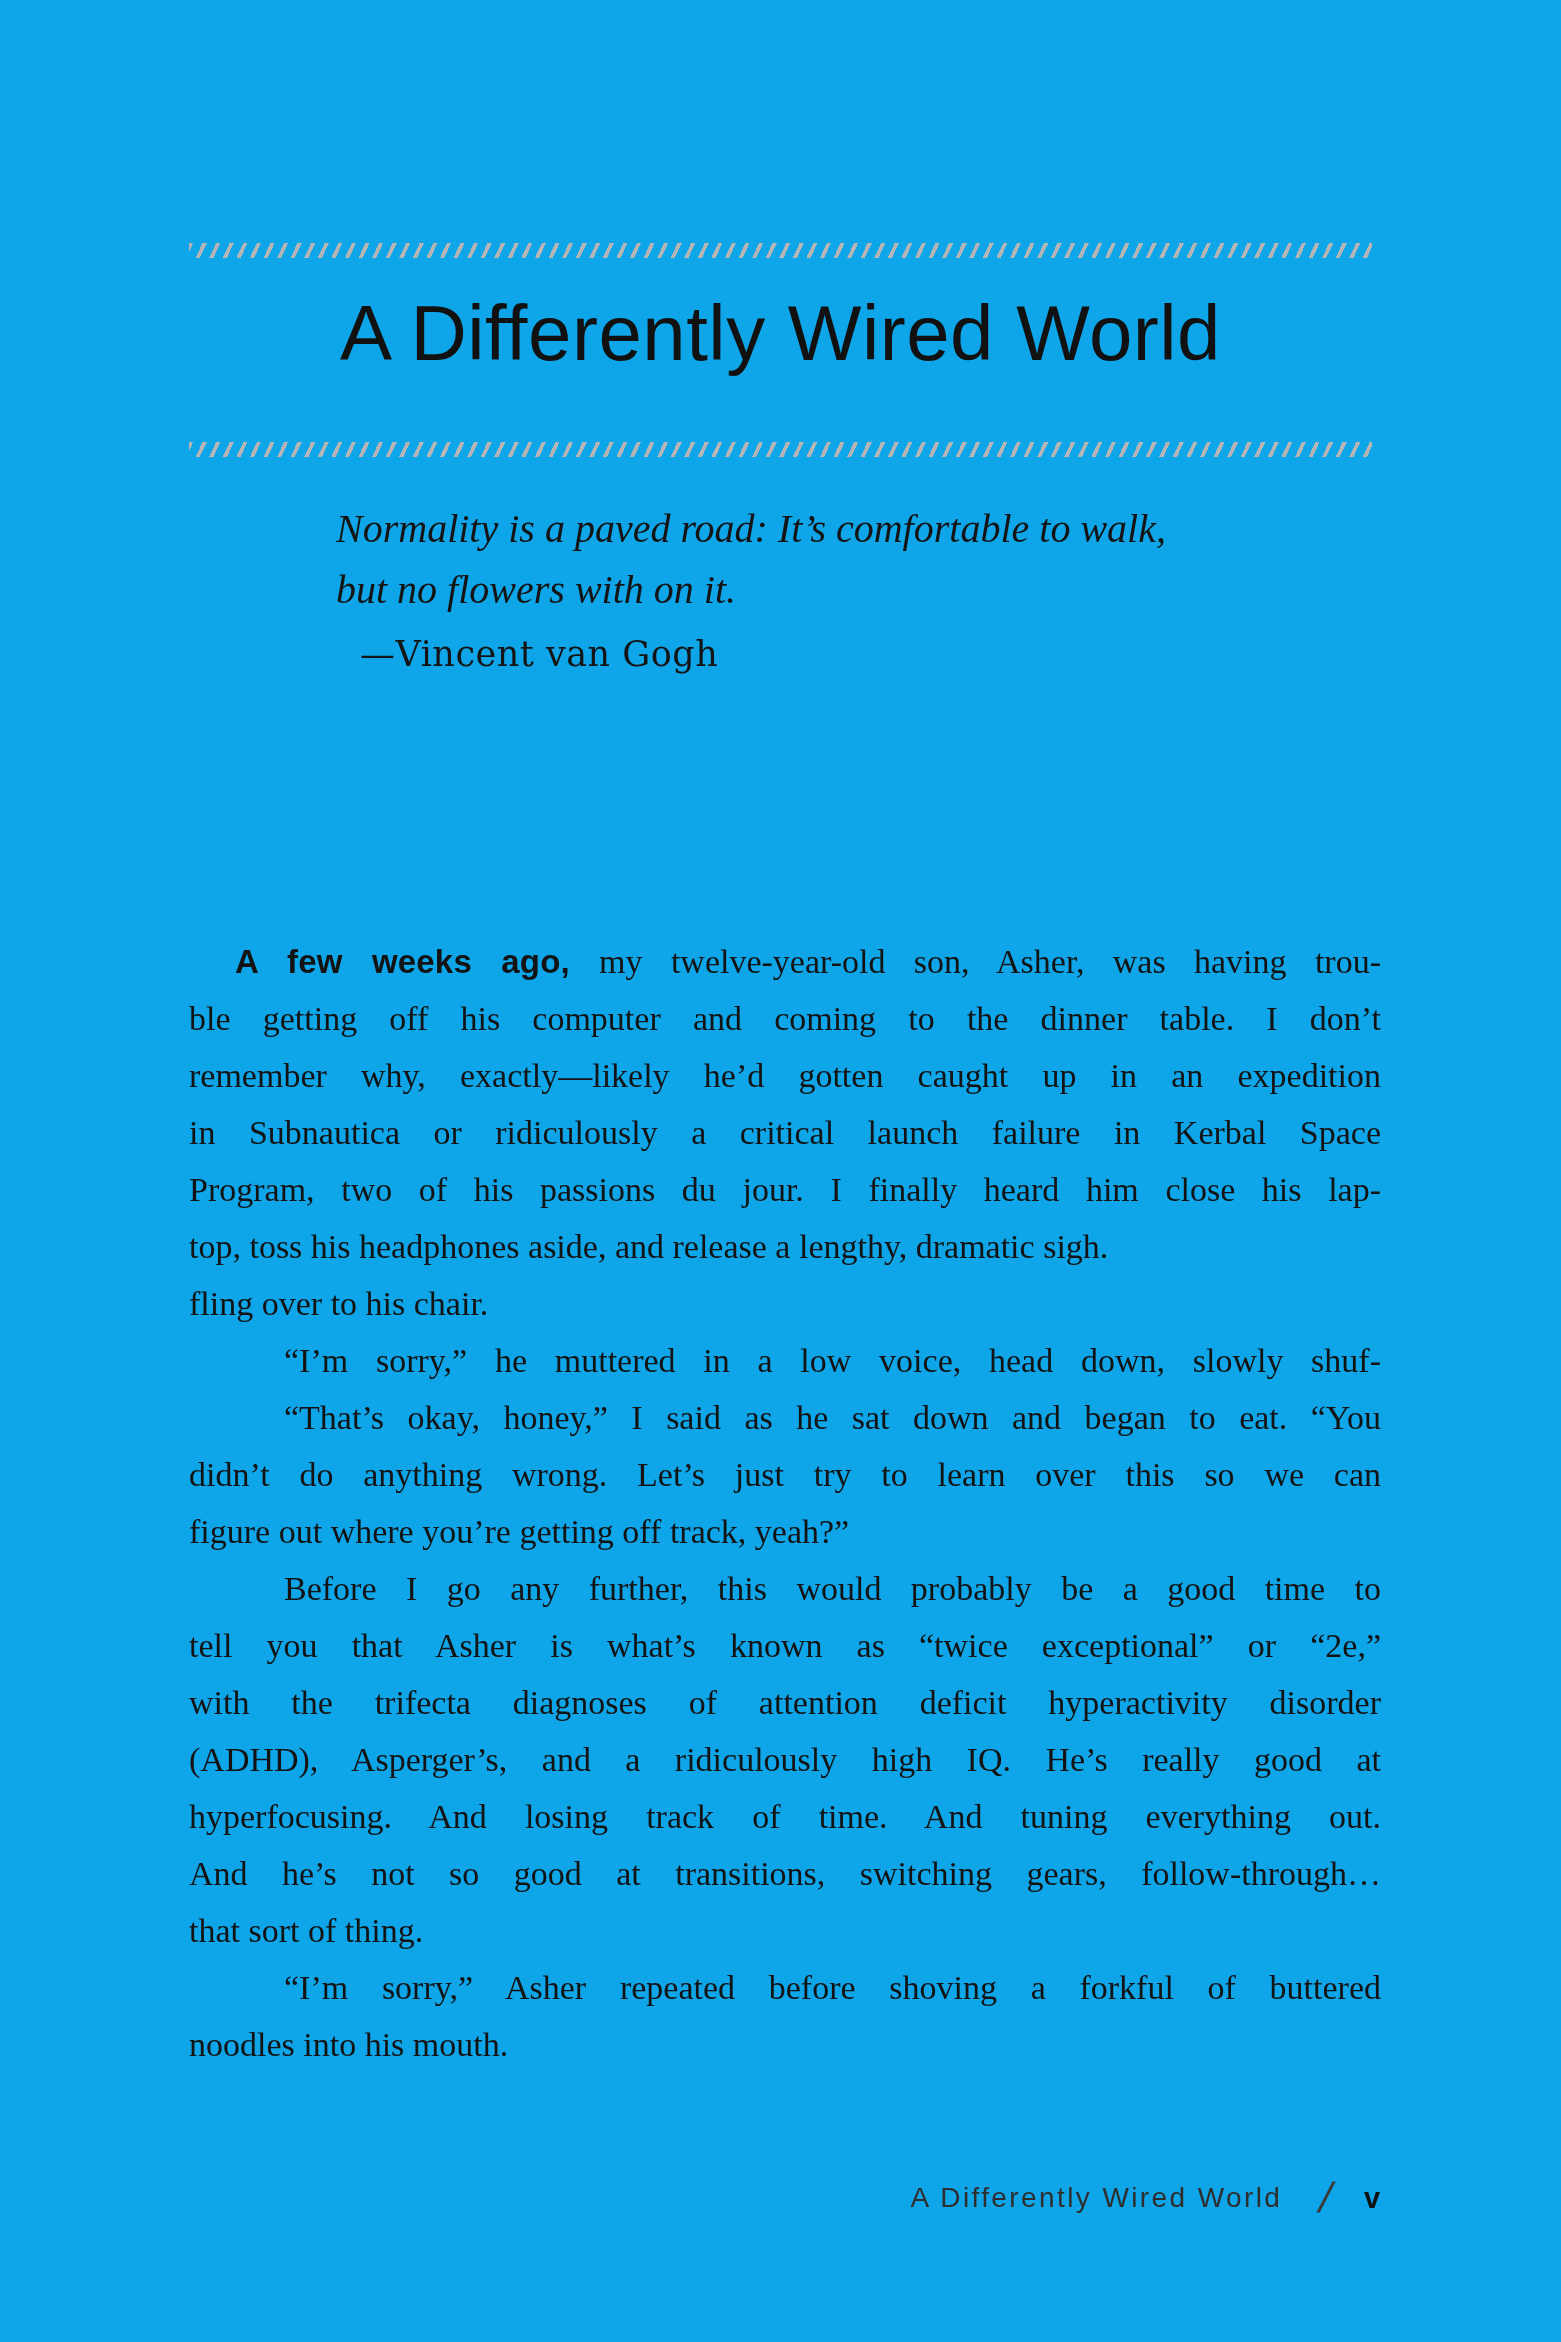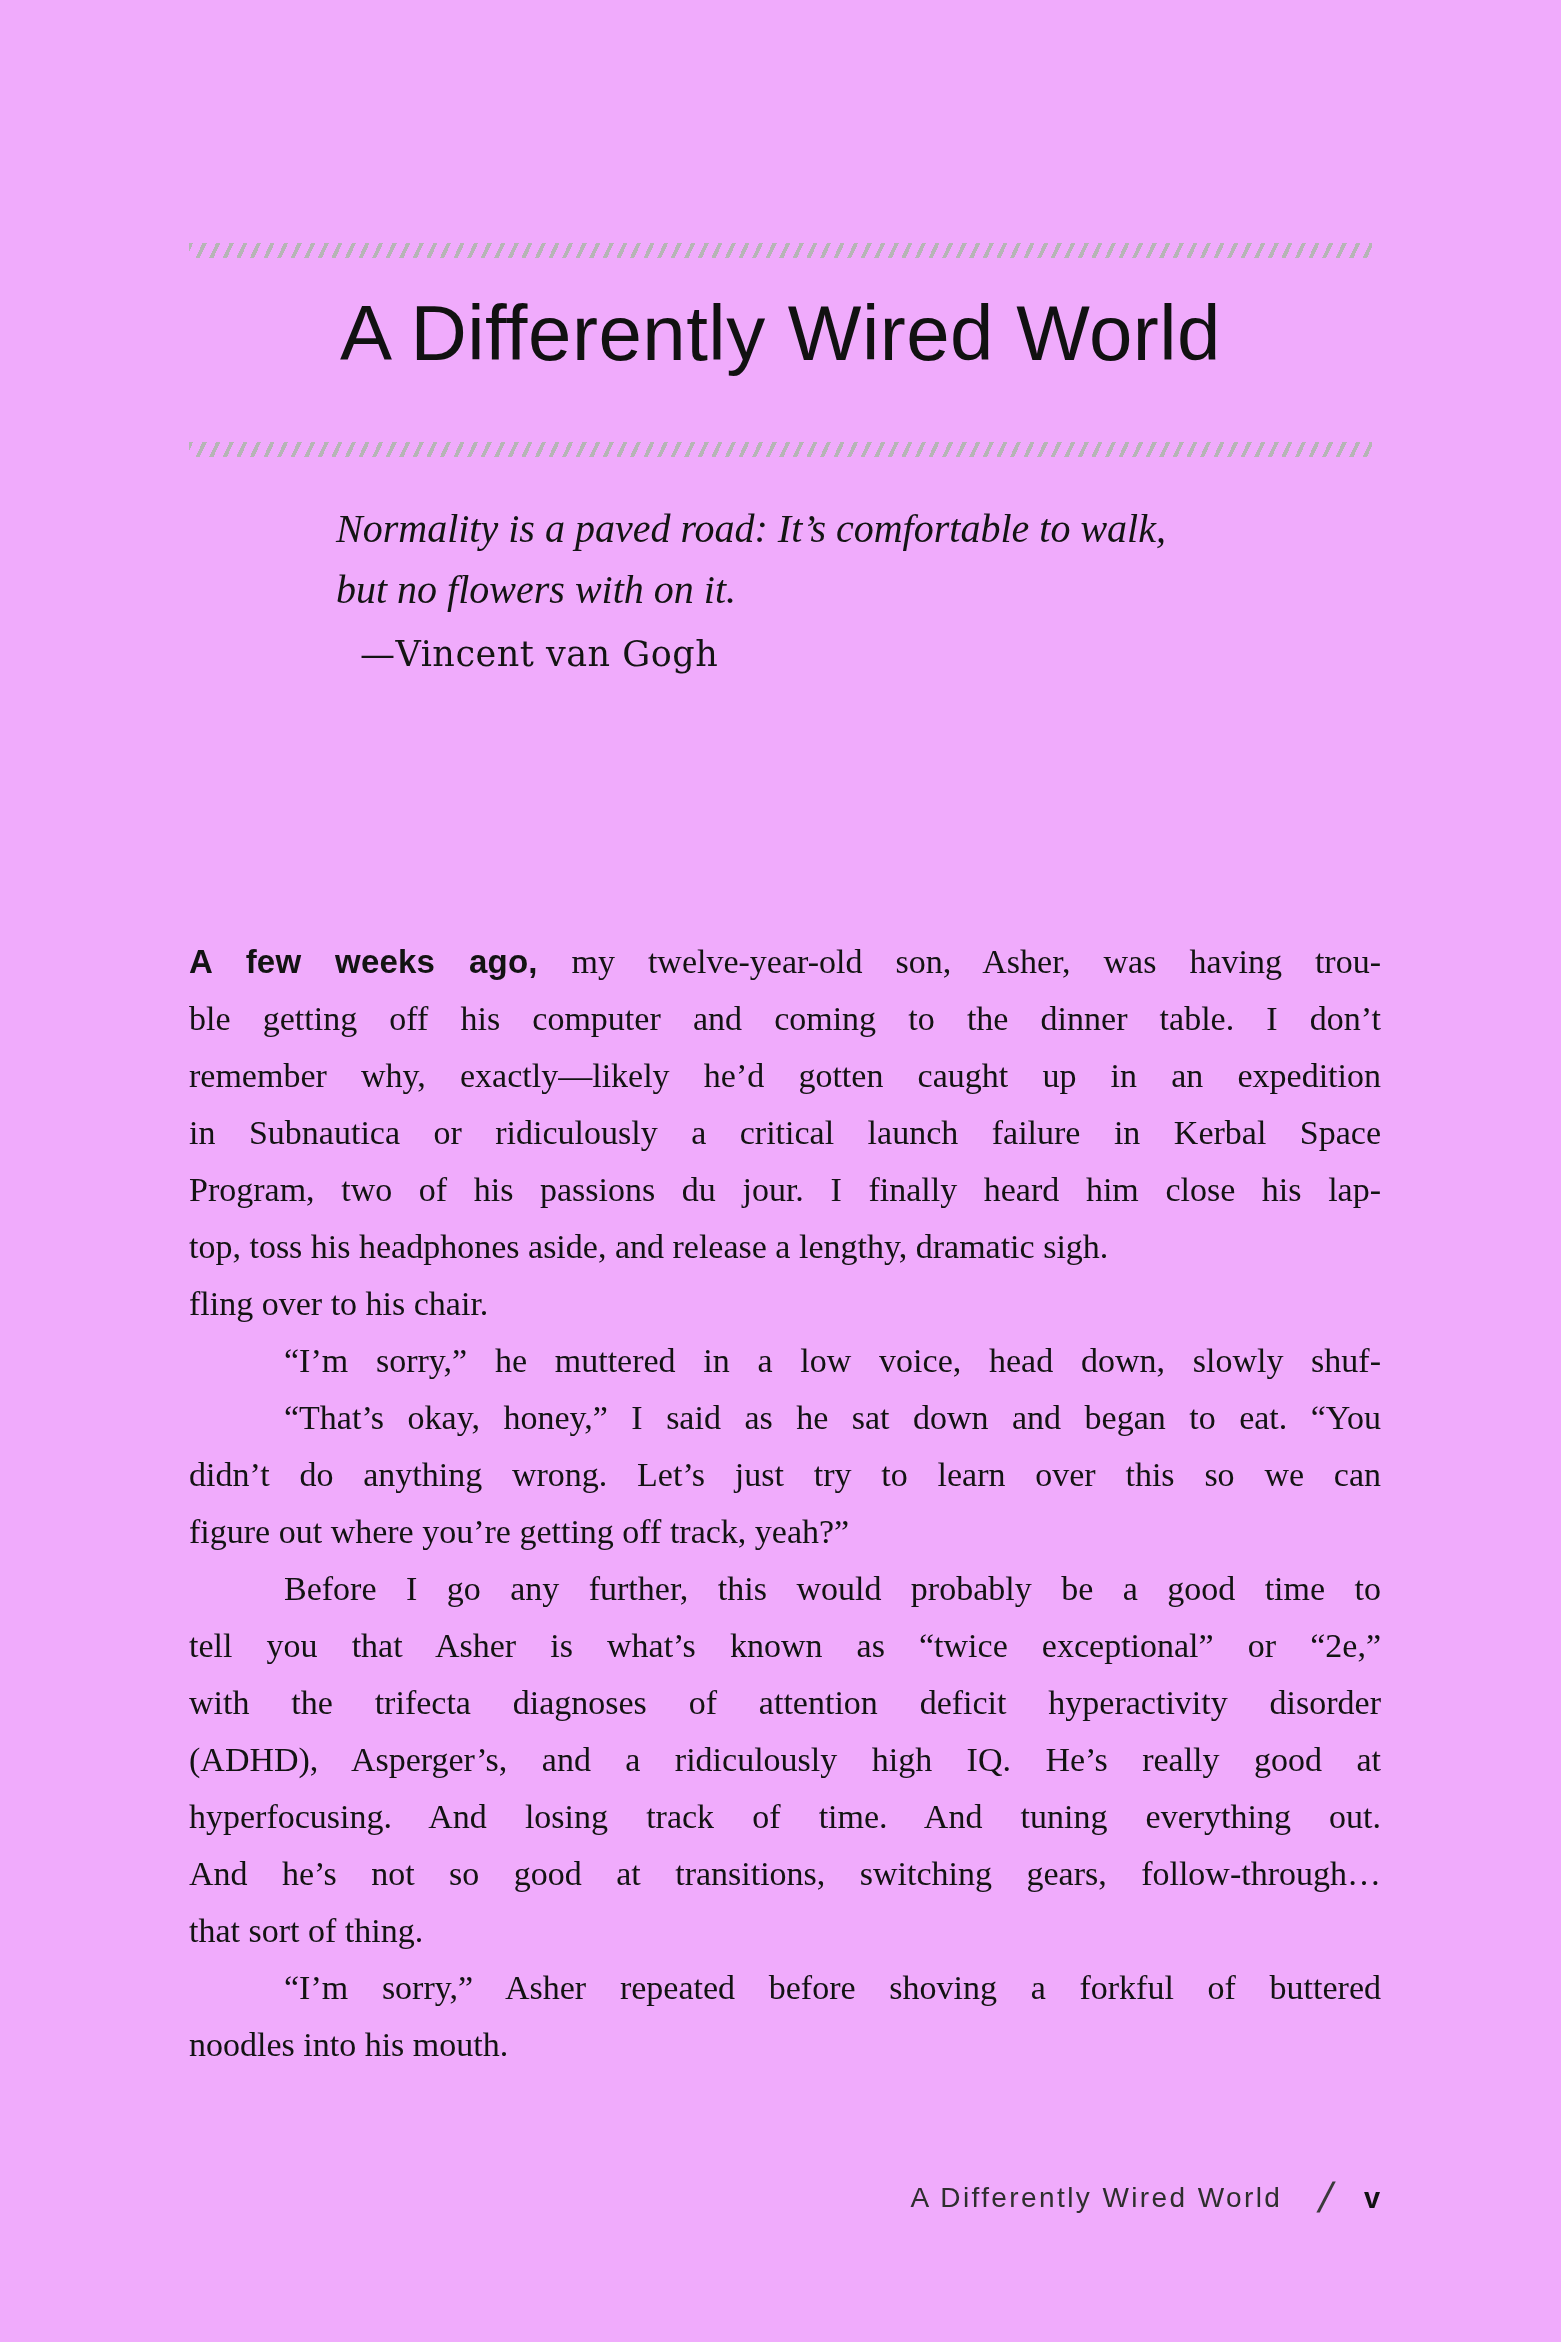--- a/index.html
+++ b/index.html
@@ -1,19 +1,19 @@
 <!DOCTYPE html>
 <html style="--hatch: #b5b5b5; --ink: #131313; --footer: #2e2e2e;font-size:15px"><head>
 <meta charset="utf-8">
 <style>
   html,body { margin:0; padding:0; background:#ffffff; }
   .page {
     position:relative;
     width:1561px; height:2342px;
-    background:#f0abfc;
+    background:#0ea5e9;
     font-family:"Liberation Serif", serif;
     color:var(--ink, #131313);
     overflow:hidden;
   }
   .hatch {
     position:absolute;
     left:189px; width:1183px; height:15px;
     background:repeating-linear-gradient(115deg,
       var(--hatch,#b5b5b5) 0 3.8px, transparent 3.8px 12.3px);
   }
@@ -55,20 +55,21 @@
     color:#131313;
   }
   .body-line { text-align:justify; text-align-last:justify; }
   .body-line.para-end { text-align-last:left; }
   .body-line.indent { text-indent:95px; }
   .lead {
     font-family:"Liberation Sans", sans-serif;
     font-weight:bold;
     font-size:33px;
     letter-spacing:0.2px;
+    margin-left:46px;
   }
   .it { }
   .footer {
     position:absolute;
     top:2177px; left:189px; width:1192px;
     display:flex; justify-content:flex-end; align-items:center;
     font-family:"Liberation Sans", sans-serif;
     color:var(--footer,#2e2e2e);
   }
   .footer-chapter {

